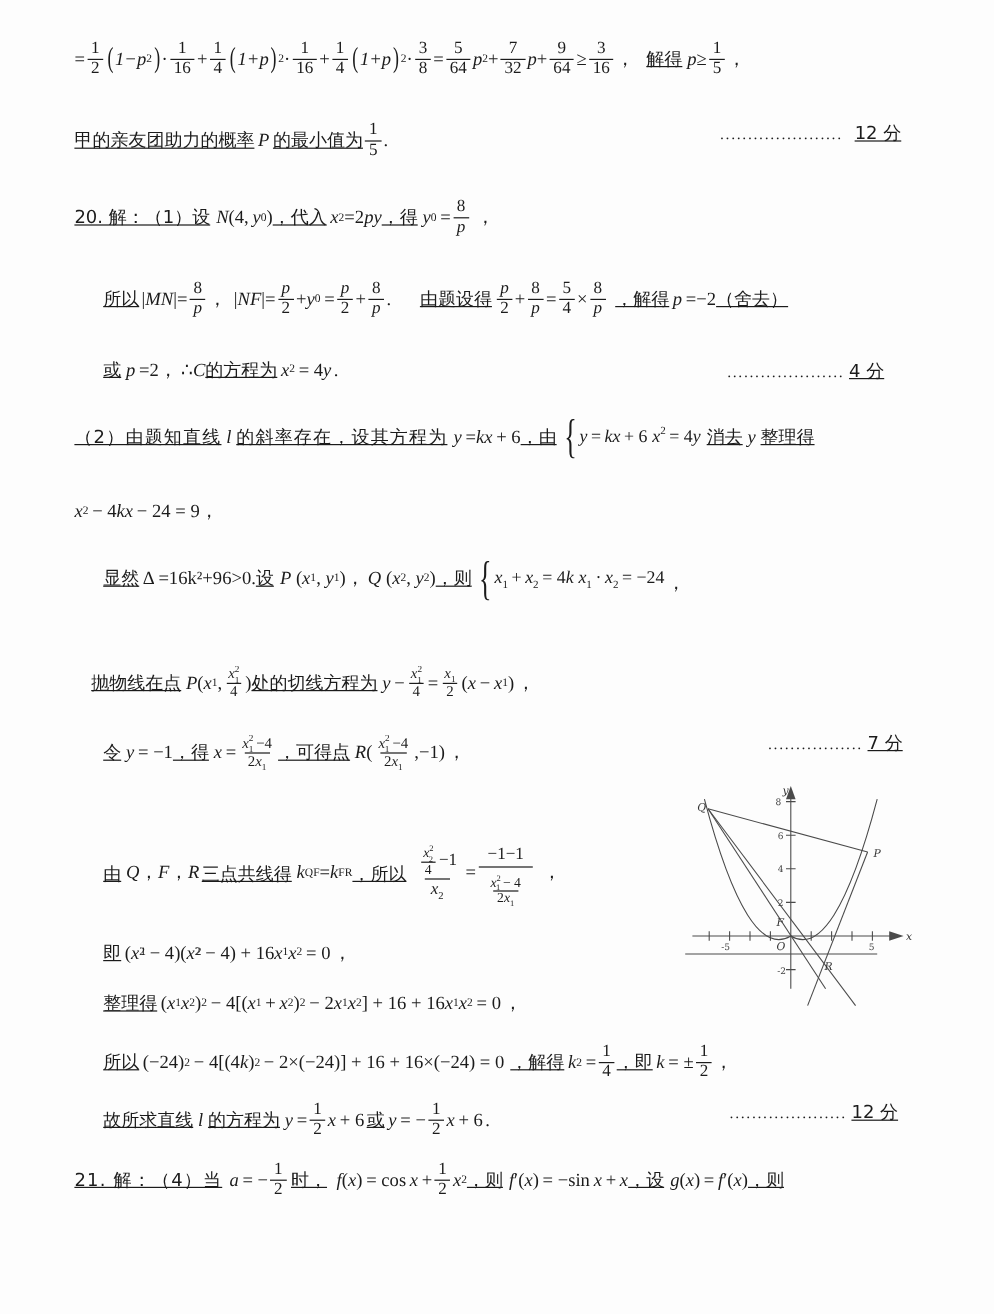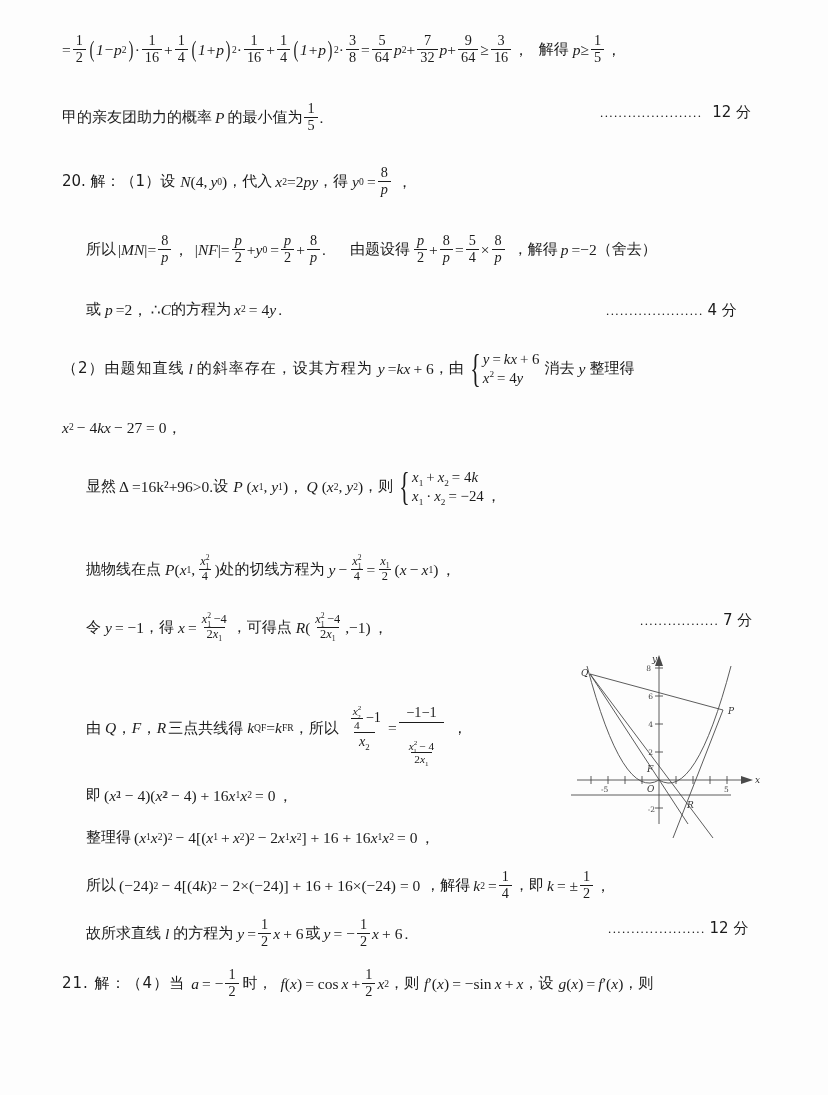--- a/index.html
+++ b/index.html
@@ -8,21 +8,21 @@
     background:#fdfdfd;
     font-family:"Liberation Serif","DejaVu Serif",serif;
     color:#1b1b1b;
     position:relative;
     overflow:hidden;
   }
   .page{position:absolute;inset:0;padding:0;}
 
   
   .line{position:absolute;white-space:nowrap;font-size:15.5px;line-height:1;}
-  .cn{font-family:"DejaVu Sans","Liberation Sans",sans-serif;font-size:15px;}
+  .cn{font-family:"DejaVu Sans","Liberation Sans",sans-serif;font-size:15px;text-decoration:underline;}
   .it{font-style:italic;font-family:"Liberation Serif","DejaVu Serif",serif;}
   .mathrow{display:inline-flex;align-items:center;vertical-align:middle;}
   .mathrow > *{vertical-align:middle;}
 
   
   .fr{display:inline-flex;flex-direction:column;align-items:center;
       vertical-align:middle;margin:0 2px;position:relative;top:-0.05em;}
   .fr .nu{padding:0 3px;font-size:.92em;line-height:1.08;}
   .fr .de{padding:0 3px;font-size:.92em;line-height:1.08;
           border-top:1px solid #1b1b1b;}
@@ -32,21 +32,21 @@
   sub{font-size:.62em;vertical-align:sub;line-height:0;}
 
   
   .bp{font-size:1.55em;font-weight:300;line-height:0.8;
       display:inline-block;transform:scaleX(.62);}
 
   
   .sys{display:inline-flex;align-items:center;vertical-align:middle;margin:0 2px;}
   .sys .brace{font-size:2.55em;line-height:.62;font-weight:300;
               transform:scaleX(.55);display:inline-block;margin-right:-2px;}
-  .sys .rows{display:inline-flex;flex-direction:column;gap:4px;
+  .sys .rows{display:inline-flex;gap:4px;
              font-size:.96em;}
   .sys .rows > div{white-space:nowrap;}
 
   .dots{letter-spacing:1.4px;font-size:13px;}
   .marks{font-size:15px;}
 
   .footer{position:absolute;left:0;right:0;text-align:center;
           font-family:"DejaVu Sans","Liberation Sans",sans-serif;
           font-size:15.5px;letter-spacing:.5px;}
 
@@ -281,21 +281,21 @@
       <span class="cn">整理得</span>
     </span>
   </div>
 
   <div class="line" style="left:62px;top:418px;">
     <span class="mathrow">
       <span class="it">x</span>
         <sup>2</sup>
         <span> − 4</span>
         <span class="it">kx</span>
-        <span> − 27 = 0</span>
+        <span> − 24 = 9</span>
       <span>，</span>
     </span>
   </div>
 
   <div class="line" style="left:86px;top:470px;">
     <span class="mathrow">
       <span class="cn">显然</span>
       <span style="margin-left:3px;">Δ =16k²+96&gt;0. </span>
       <span class="cn">设</span>
       <span class="it" style="margin-left:5px;">P</span>
@@ -319,21 +319,21 @@
         <span class="brace">{</span>
         <span class="rows">
           <div><span class="it">x</span><sub>1</sub> + <span class="it">x</span><sub>2</sub> = 4<span class="it">k</span></div>
           <div><span class="it">x</span><sub>1</sub> · <span class="it">x</span><sub>2</sub> = −24</div>
         </span>
       </span>
       <span style="align-self:flex-end;">，</span>
     </span>
   </div>
 
-  <div class="line" style="left:86px;top:556px;">
+  <div class="line" style="left:76px;top:556px;">
     <span class="mathrow">
       <span class="cn">抛物线在点</span>
       <span class="it" style="margin-left:4px;">P</span>
         <span>(</span>
         <span class="it">x</span>
         <sub>1</sub>
         <span>,</span>
       <span class="fr sm">
           <span class="nu"><span class="it">x</span><sup>2</sup><sub style="margin-left:-4px;">1</sub></span>
           <span class="de">4</span>
@@ -416,21 +416,21 @@
           </span>
         </span>
         <span class="de" style="padding:1px 5px 0;"><span class="it">x</span><sub>2</sub></span>
       </span>
 
       <span>=</span>
 
       <span class="fr">
         <span class="nu" style="padding:0 5px 1px;">−1−1</span>
         <span class="de" style="padding:1px 5px 0;">
-          <span class="fr sm" style="top:16px;">
+          <span class="fr sm" style="top:6px;">
               <span class="nu"><span class="it">x</span><sup>2</sup><sub style="margin-left:-4px;">1</sub> − 4</span>
               <span class="de">2<span class="it">x</span><sub>1</sub></span>
             </span>
         </span>
       </span>
 
       <span style="margin-left:6px;">，</span>
     </span>
   </div>
 

